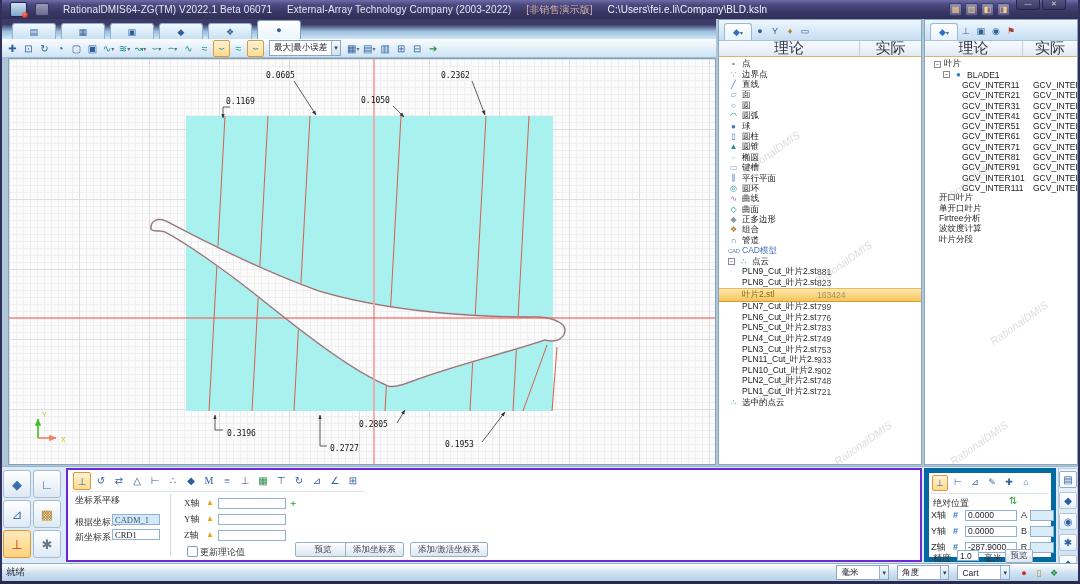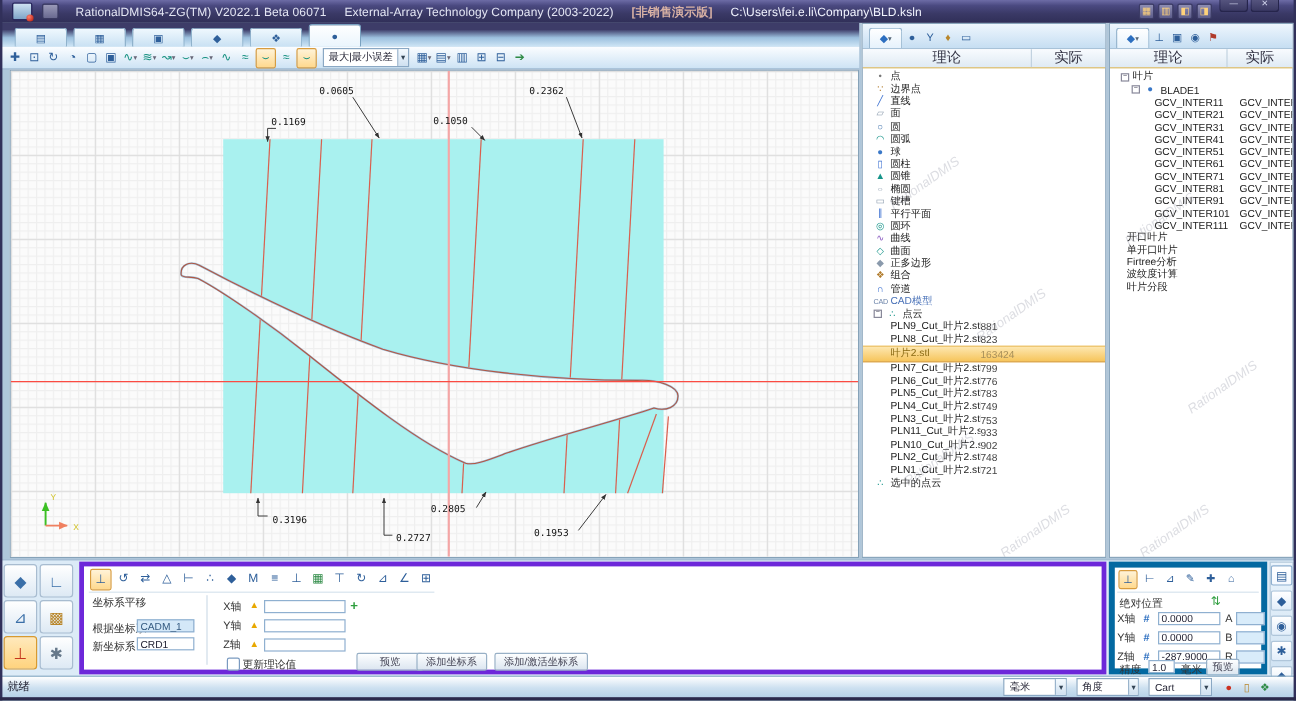--- a/index.html
+++ b/index.html
@@ -15,21 +15,21 @@
     background:linear-gradient(#6d6ca6 0%,#4a4980 25%,#3a3966 60%,#302f58 100%);
     display:flex;align-items:center;color:#e4e6f4;font-size:10px;z-index:40;}
   .appico{width:15px;height:13px;margin-left:10px;border-radius:2px;position:relative;flex:none;
     background:linear-gradient(#cfe2f2,#7da4c8);border:1px solid #26255a;}
   .appico::after{content:"";position:absolute;right:-2px;bottom:-2px;width:6px;height:6px;border-radius:50%;
     background:radial-gradient(circle at 35% 35%,#ff8070,#b01000);}
   .appico2{width:12px;height:11px;margin-left:8px;flex:none;background:linear-gradient(#9a9ab8,#6a6a90);
     border:1px solid #3a3a60;border-radius:2px;}
   .ttext{margin-left:14px;white-space:nowrap;overflow:hidden;flex:1;letter-spacing:.1px;}
   .ttext .sp{margin-right:12px;}
-  .tdemo{color:#d8b1a4;font-weight:bold;}
+  .tdemo{color:#d8b1a4;}
   .tpath{color:#f2f4ff;}
   .tray{display:flex;gap:3px;margin-right:6px;}
   .tray .i{width:11px;height:11px;font-size:8px;border-radius:2px;background:linear-gradient(#8e8eb4,#5c5c8a);color:#ffd27a;border:1px solid #3c3c66;}
   .winbtns{display:flex;gap:2px;align-self:flex-start;margin-right:14px;}
   .wbtn{width:22px;height:9px;font-size:7px;line-height:8px;text-align:center;color:#cfd2ea;
     background:linear-gradient(#55547e,#3a3962);border:1px solid #26254c;border-top:none;border-radius:0 0 3px 3px;}
 
   
   .tstrip{position:absolute;left:0;top:19px;width:716px;height:20px;
     background:linear-gradient(180deg,#3d3c68 0%,#3d3c68 28%,#9cc0de 62%,#cfe6f6 100%);}
@@ -73,21 +73,21 @@
     display:flex;flex-direction:column;}
   #featurePanel{left:718px;width:204px;height:446px;}
   #bladePanel{left:924px;width:154px;height:446px;}
   .minibar{height:20px;background:linear-gradient(#eef6fd,#c6def2);border-bottom:1px solid #a8c2d8;
     display:flex;align-items:flex-end;gap:3px;padding-left:5px;flex:none;}
   .minibar .i{width:14px;height:14px;font-size:9px;margin-bottom:2px;}
   .minibar .i[data-tab="1"]{width:26px;height:16px;margin-bottom:0;border:1px solid #9ab8d0;border-bottom:none;
     border-radius:3px 3px 0 0;background:linear-gradient(#ffffff,#e6f2fc);color:#2d6fc0;}
   .minibar .i[data-tab="1"]::after{content:"▾";font-size:6px;color:#567;}
   .phead{height:15px;display:flex;align-items:center;background:linear-gradient(#f8fbfe,#dfeaf4);
-    border-bottom:1px solid #d8b868;font-size:12px;color:#334;flex:none;}
+    border-bottom:1px solid #d8b868;font-size:15px;color:#334;flex:none;}
   .phead .hd{width:1px;height:100%;background:#c2d2e0;}
   #featurePanel .phead .hl{flex:0 0 140px;text-align:center;}
   #featurePanel .phead .hr{flex:1;text-align:center;}
   #bladePanel .phead .hl{flex:0 0 97px;text-align:center;}
   #bladePanel .phead .hr{flex:1;text-align:center;overflow:hidden;white-space:nowrap;}
   .tree{flex:1;position:relative;overflow:hidden;font-size:8.5px;color:#222;padding-top:2px;}
 
   .trow{height:10.4px;display:flex;align-items:center;padding-left:9px;gap:3px;white-space:nowrap;}
   .trow[data-cls="cad"] .tlabel{color:#4a72b8;}
   .tlabel{overflow:hidden;}
@@ -140,21 +140,21 @@
   .bigbtns{position:absolute;left:3px;top:3px;display:grid;grid-template-columns:28px 28px;grid-auto-rows:28px;gap:2px;}
   .bb{border:1px solid #a8bcd0;border-radius:3px;background:linear-gradient(#ffffff,#dde9f4);
      display:flex;align-items:center;justify-content:center;font-size:13px;color:#3a6fa8;}
   .bb::before{content:attr(data-g);}
   .bb[data-active="1"]{background:linear-gradient(#ffe9bc,#ffd37e);border-color:#d89a30;}
   .bb[data-name="fixture-button"]{color:#b8862a;}
   .bb[data-name="coordinate-button"]{color:#c4341c;}
   .bb[data-name="tools-button"]{color:#66788a;}
 
   .formarea{position:absolute;left:66px;top:1px;width:856px;height:94px;background:#fff;
-     border:4px solid #6d28d9;box-sizing:border-box;}
+     border:2px solid #6d28d9;box-sizing:border-box;font-family:Liberation Serif, serif;}
   .cstb{position:absolute;left:5px;top:2px;display:flex;gap:2px;}
   .cstb .i{width:16px;height:16px;font-size:10px;}
   .fsep{position:absolute;left:4px;right:556px;top:21px;height:1px;background:#d8e4ee;}
   .vsep{position:absolute;top:24px;bottom:4px;width:1px;background:#d0dce8;}
   .flab{position:absolute;font-size:9px;color:#333;white-space:nowrap;}
   .inp{position:absolute;height:11px;border:1px solid #8fb0d0;background:#fff;font-size:8.5px;color:#223;
      display:flex;align-items:center;padding:0 2px;box-sizing:border-box;}
   .inp.blue{background:#d4e8f8;color:#345a80;}
   .axrow{position:absolute;height:12px;display:flex;align-items:center;gap:4px;font-size:9px;color:#333;}
   .warn{color:#e8a800;font-size:8px;line-height:8px;}

